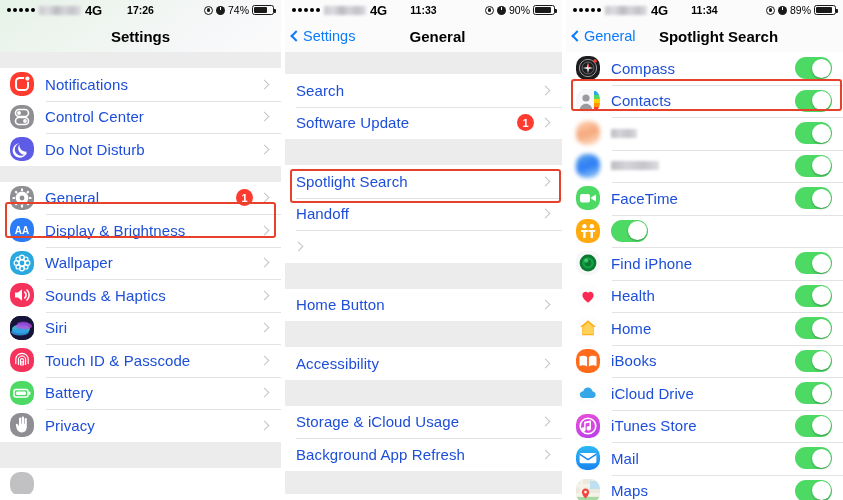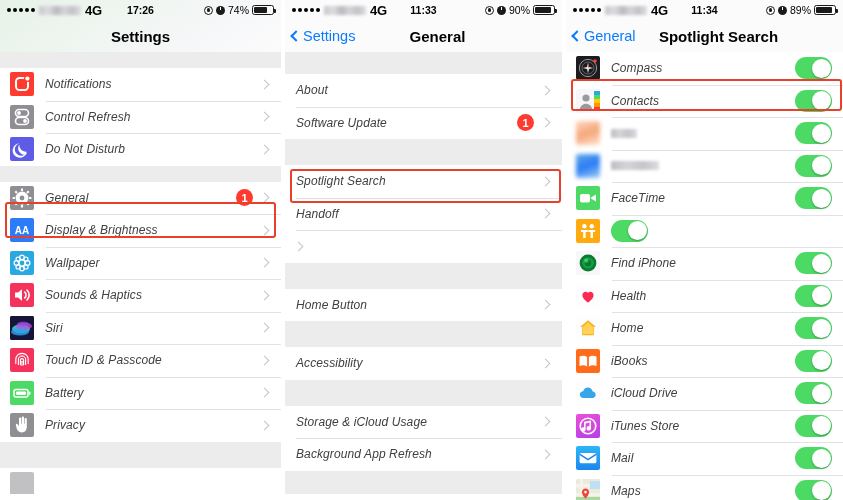--- a/index.html
+++ b/index.html
@@ -56,30 +56,30 @@
   .list { position: relative; }
   .gap { background: #ececed; }
   .row {
     height: 32.5px; background: #fff; display: flex; align-items: center;
     padding: 0 8px 0 10px; position: relative;
   }
   .row + .row:before {
     content: ""; position: absolute; left: 46px; right: 0; top: 0; height: 1px; background: #e2e2e4;
   }
   .row.noicon + .row.noicon:before { left: 11px; }
-  .row-label { font-size: 12px; color: #404040; flex: 1; letter-spacing: 0.1px; font-style: italic; }
+  .row-label { font-size: 15px; color: #1d4ed8; flex: 1; letter-spacing: 0.1px; }
   .row.noicon .row-label { padding-left: 1px; }
   .chev { width: 7px; height: 7px; border-right: 1.8px solid #c3c3c7; border-top: 1.8px solid #c3c3c7; transform: rotate(45deg); margin-right: 5px; flex: none; }
   .badge {
     min-width: 17px; height: 17px; border-radius: 50%; background: #ff3b30; color: #fff;
     font-size: 11px; font-weight: bold; display: flex; align-items: center; justify-content: center;
     margin-right: 8px; flex: none;
   }
 
-  .ico { width: 24px; height: 24px; border-radius: 2px; margin-right: 11px; flex: none; position: relative; overflow: hidden; display:flex; align-items:center; justify-content:center; }
+  .ico { width: 24px; height: 24px; border-radius: 10px; margin-right: 11px; flex: none; position: relative; overflow: hidden; display:flex; align-items:center; justify-content:center; }
   .ico svg { display: block; }
 
   
   .toggle { width: 37px; height: 22px; border-radius: 11px; background: #4cd964; position: relative; flex: none; margin-right: 3px; }
   .toggle > i { position: absolute; top: 1.5px; right: 1.5px; width: 19px; height: 19px; border-radius: 50%; background: #fff; box-shadow: 0 1px 2px rgba(0,0,0,.3); display:block; }
 
   
   .hl { position: absolute; border: 2px solid #e8412b; border-radius: 3px; pointer-events: none; z-index: 5; }
 
   
@@ -137,21 +137,21 @@
 
       <div class="row">
         <span class="ico" style="background:#8e8e93">
           <svg width="24" height="24" viewBox="0 0 24 24">
               <rect x="5.5" y="4.5" width="13" height="7" rx="3.5" fill="none" stroke="#fff" stroke-width="1.6"></rect>
               <circle cx="9" cy="8" r="1.9" fill="#fff"></circle>
               <rect x="5.5" y="12.5" width="13" height="7" rx="3.5" fill="none" stroke="#fff" stroke-width="1.6"></rect>
               <circle cx="15" cy="16" r="1.9" fill="#fff"></circle>
             </svg>
         </span>
-        <span class="row-label">Control Refresh</span>
+        <span class="row-label">Control Center</span>
         <span class="chev"></span>
       </div>
 
       <div class="row">
         <span class="ico" style="background:#5e5ce6">
           <svg width="24" height="24" viewBox="0 0 24 24">
               <path d="M16.5 14.6A6.2 6.2 0 0 1 9.4 7.5a6.4 6.4 0 0 0-1.3 3.9 6.3 6.3 0 0 0 8.4 5.9 6.4 6.4 0 0 1 0-2.7z" fill="#fff"></path>
               <path d="M16.8 15.2A6.3 6.3 0 1 1 9.8 6.3a7.2 7.2 0 1 0 7 8.9z" fill="#fff"></path>
             </svg>
         </span>
@@ -314,21 +314,21 @@
           <span class="chev-left"></span>
           <span>Settings</span>
         </div>
         <div class="nav-title offset">General</div>
       </div>
     </div>
     <div class="list">
       <div class="gap" style="height:22px"></div>
 
       <div class="row noicon">
-        <span class="row-label">About</span>
+        <span class="row-label">Search</span>
         <span class="chev"></span>
       </div>
       <div class="row noicon">
         <span class="row-label">Software Update</span>
         <span class="badge">1</span>
         <span class="chev"></span>
       </div>
 
       <div class="gap" style="height:26px"></div>
 

